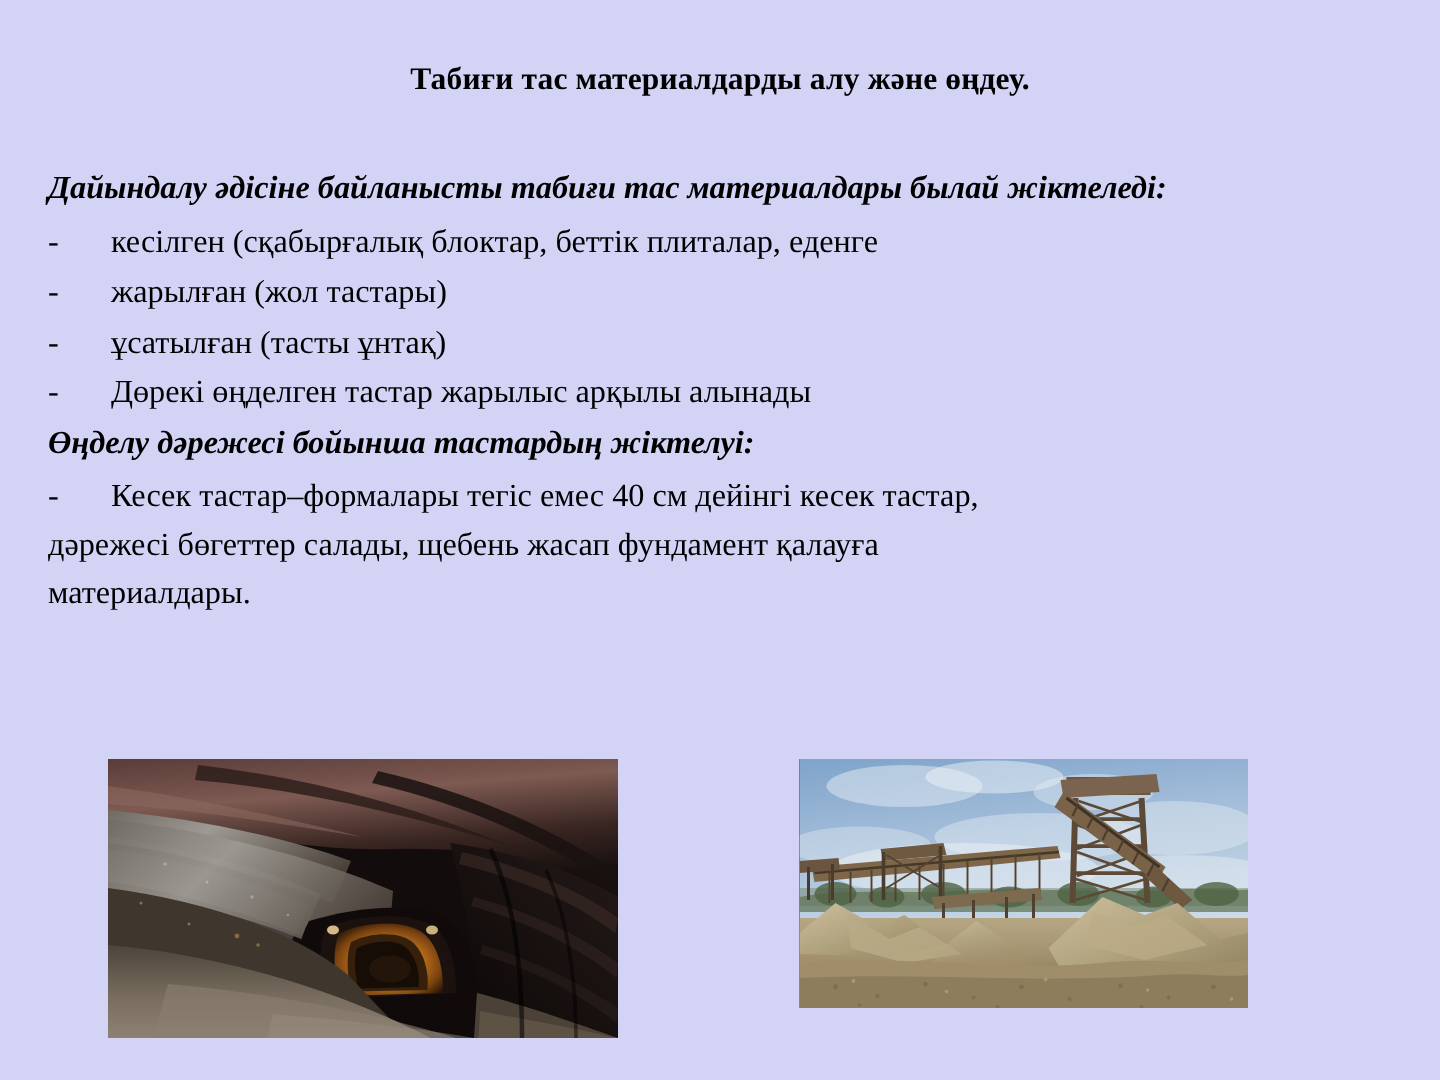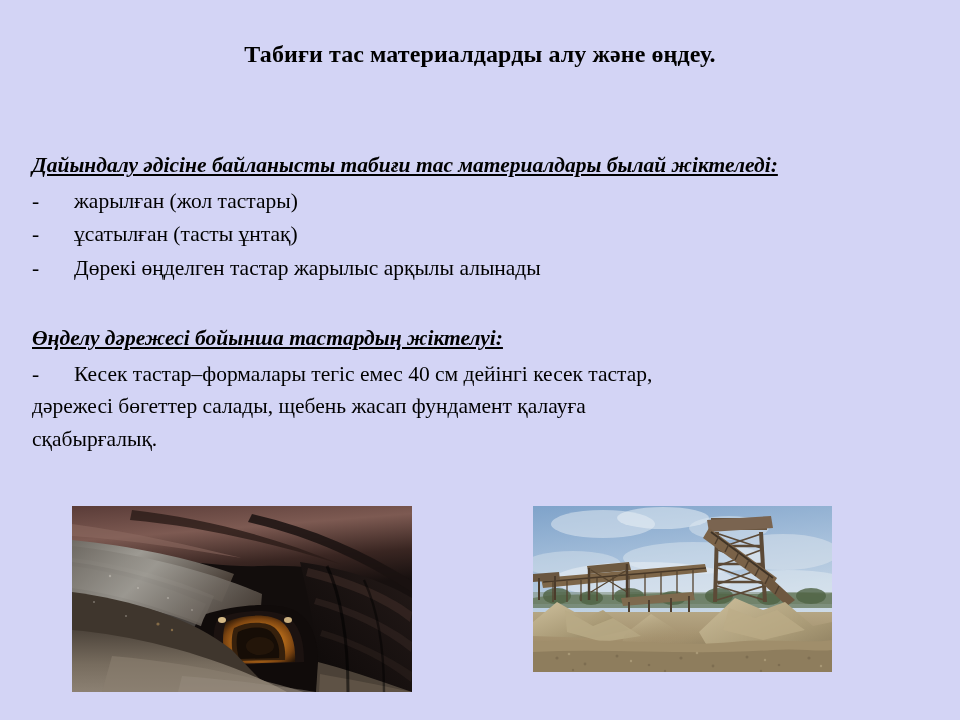--- a/index.html
+++ b/index.html
@@ -23,21 +23,21 @@
     box-sizing: border-box;
   }
 
   
   .slide-title {
     position: absolute;
     top: 40px;
     left: 0;
     width: 960px;
     text-align: center;
-    font-size: 24px;
+    font-size: 21px;
     font-weight: bold;
     letter-spacing: 0.1px;
     line-height: 1.2;
   }
 
   
   .body-block {
     position: absolute;
     top: 110px;
     left: 32px;
@@ -47,24 +47,22 @@
   .para {
     font-size: 21.5px;
     line-height: 1.42;
     margin: 0 0 3px 0;
     text-indent: 0;
   }
 
   .para.heading-run {
     font-weight: bold;
     font-style: italic;
-    text-decoration: underline;
     text-underline-offset: 2px;
     margin-bottom: 5px;
-    margin-top: 40px;
   }
 
   .para.bullet {
     padding-left: 0;
   }
 
   .bullet-dash {
     display: inline-block;
     width: 42px;
   }
@@ -104,40 +102,43 @@
 <body>
 
 <div class="slide">
 
   <div class="slide-title">Табиғи тас материалдарды алу және өңдеу.</div>
 
   <div class="body-block">
 
     <p class="para heading-run">Дайындалу әдісіне байланысты табиғи тас материалдары былай жіктеледі:</p>
 
+    <p class="para bullet">
+      <span class="bullet-dash">-</span><span>кесілген (сқабырғалық блоктар, беттік плиталар, еденге</span>
+    </p>
 
     <p class="para bullet">
       <span class="bullet-dash">-</span><span>жарылған (жол тастары)</span>
     </p>
 
     <p class="para bullet">
       <span class="bullet-dash">-</span><span>ұсатылған (тасты ұнтақ)</span>
     </p>
 
     <p class="para bullet">
       <span class="bullet-dash">-</span><span>Дөрекі өңделген тастар жарылыс арқылы алынады</span>
     </p>
 
     <p class="para heading-run">Өңделу дәрежесі бойынша тастардың жіктелуі:</p>
 
     <p class="para bullet">
       <span class="bullet-dash">-</span><span>Кесек тастар–формалары тегіс емес 40 см дейінгі кесек тастар,</span>
     </p>
     <p class="para cont">дәрежесі бөгеттер салады, щебень жасап фундамент қалауға</p>
-    <p class="para cont">сқабырғалық.</p>
+    <p class="para cont">материалдары.</p>
 
   </div>
 
   <div class="photo photo-mine">
     <svg viewBox="0 0 340 186" preserveAspectRatio="none">
       <defs>
         <linearGradient id="mRoof" x1="0" y1="0" x2="0.3" y2="1">
           <stop offset="0%" stop-color="#5a3c38"></stop>
           <stop offset="35%" stop-color="#7d5a52"></stop>
           <stop offset="70%" stop-color="#3a2622"></stop>

